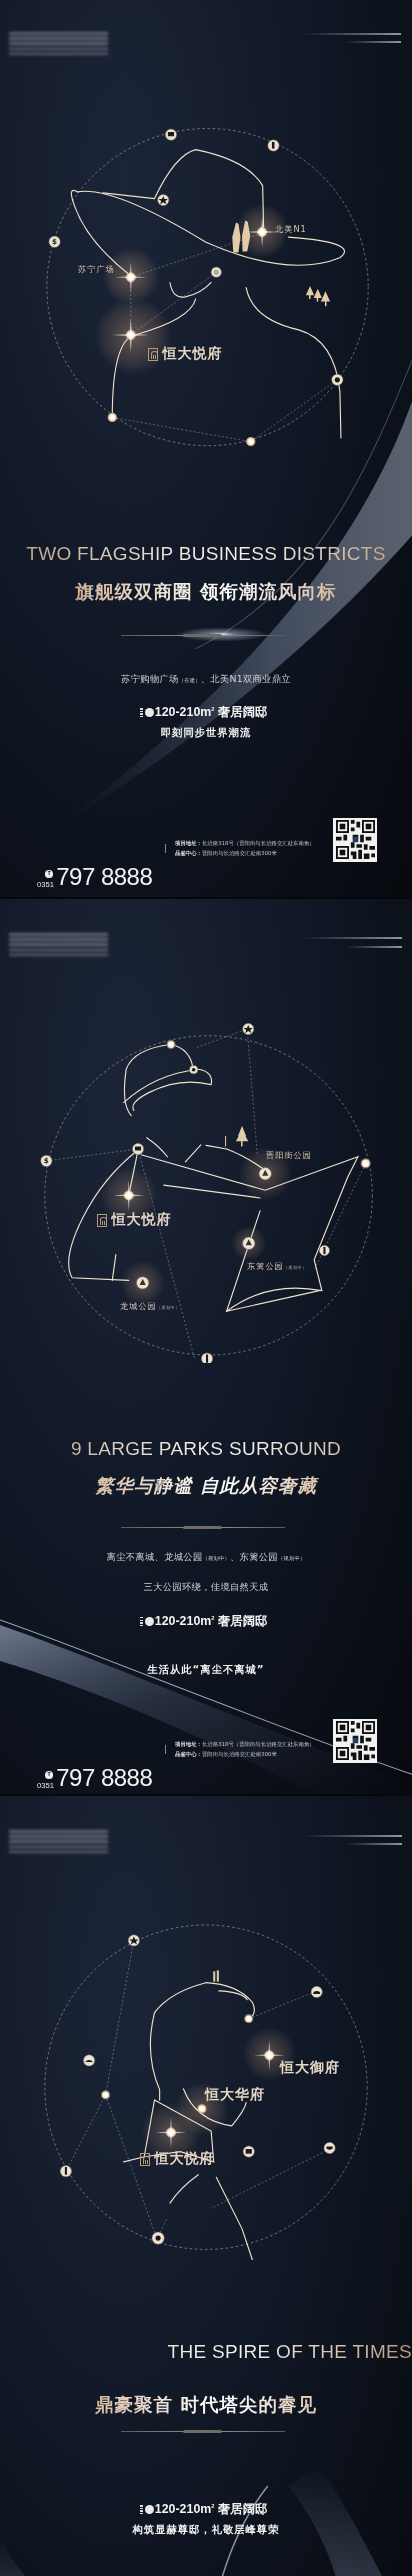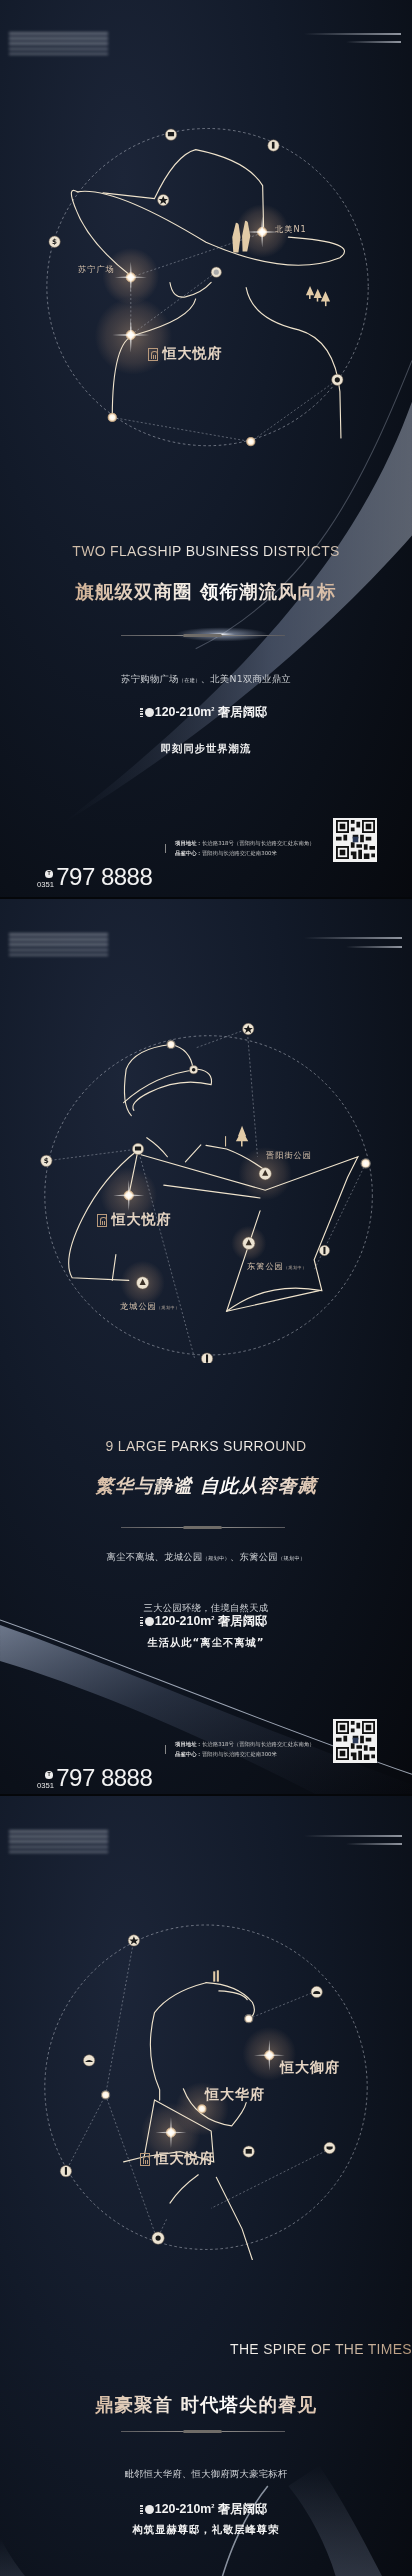--- a/index.html
+++ b/index.html
@@ -7,21 +7,21 @@
   body { font-family:"DejaVu Sans","Liberation Sans",sans-serif; color:#e8e8e8; }
   .poster { position:relative; width:412px; height:897px; overflow:hidden;
     background: radial-gradient(ellipse at 30% 20%, #1c2538 0%, #121a29 40%, #0b1019 75%, #07090e 100%); }
   .poster + .poster { border-top:2.1px solid #05070a; }
   .sweep { position:absolute; pointer-events:none; }
   .blur-bar { position:absolute; left:9.3px; top:32px; width:99px; height:23px; filter:blur(1.5px);
     background: repeating-linear-gradient(180deg, rgba(200,205,215,.55) 0 2.6px, rgba(80,90,110,.2) 2.6px 5.2px); opacity:.75; }
   .tr-line { position:absolute; height:1.5px; background:linear-gradient(90deg, rgba(200,205,215,0), rgba(200,205,215,.7)); }
   .diagram { position:absolute; left:0; top:0; width:412px; }
   .en-title { position:absolute; left:0; width:412px; text-align:center; font-family:"Liberation Sans",sans-serif;
-    font-size:14px; letter-spacing:0.3px; color:#d9cfc2;
+    font-size:19px; letter-spacing:0.3px; color:#d9cfc2;
     background:linear-gradient(90deg,#b99a7c,#f0ebe4 45%,#f5f2ee 60%,#b99a7c); -webkit-background-clip:text; background-clip:text; -webkit-text-fill-color:transparent; }
   .cn-title { position:absolute; left:0; width:412px; text-align:center; font-size:18.5px; font-weight:bold; letter-spacing:1px;
     background:linear-gradient(90deg,#c8a07e 10%,#f3ede5 45%,#ffffff 55%,#c8a07e 90%); -webkit-background-clip:text; background-clip:text; -webkit-text-fill-color:transparent; }
   .divider { position:absolute; left:121px; width:164px; height:1px; background:linear-gradient(90deg,#5a5a5e,#8c8a88 40%,#c9c6c0 50%,#8c8a88 60%,#5a5a5e); }
   .divider .knob { position:absolute; left:62px; top:-1px; width:39px; height:3.1px; border-radius:1.5px; background:#6f6c68; }
   .sub { position:absolute; left:0; width:412px; text-align:center; font-size:9.3px; color:#cfd2d6; letter-spacing:0.3px; }
   .sub small { font-size:5.2px; }
   .size { position:absolute; left:0; width:412px; text-align:center; font-family:"Liberation Sans",sans-serif; font-size:12.4px; color:#f4f4f4; font-weight:bold; }
   .size .badge { display:inline-block; width:9.3px; height:9.3px; border-radius:50%; background:#e9e9e9; vertical-align:-1px; margin-right:1px; position:relative; }
   .size .badge::before { content:""; position:absolute; left:-4.6px; top:0; width:3.1px; height:9.3px; background:repeating-linear-gradient(180deg,#ddd 0 1.5px, transparent 1.5px 2.6px); }
@@ -142,21 +142,21 @@
   <div class="label" style="left:78px;top:264px;">苏宁广场</div>
   <div class="label big" style="left:148px;top:345px;"><span class="bldg"></span><span>恒大悦府</span></div>
 
   <div class="en-title" style="top:543px;">TWO FLAGSHIP BUSINESS DISTRICTS</div>
   <div class="cn-title" style="top:579px;">旗舰级双商圈  领衔潮流风向标</div>
   <div class="divider" style="top:635px;">
       <span class="knob"></span>
     </div>
   <div class="sub" style="top:673px;"><span>苏宁购物广场</span><small>（在建）</small><span>、北美N1双商业鼎立</span></div>
   <div class="size" style="top:704px;"><span class="badge"></span><span>120-210m</span><sup>2</sup> <span>奢居阔邸</span></div>
-  <div class="slogan" style="top:742px;">即刻同步世界潮流</div>
+  <div class="slogan" style="top:726px;">即刻同步世界潮流</div>
 
   <div class="footer" style="top:828px;">
     <div class="phone">
       <span class="area"><span class="t-icon">T</span><span>0351</span></span>
       <span class="num">797 8888</span>
     </div>
     <div class="sep"></div>
     <div class="addr">
       <div><b>项目地址：</b><span>长治路318号（晋阳街与长治路交汇处东南角）</span></div>
       <div><b>品鉴中心：</b><span>晋阳街与长治路交汇处南300米</span></div>
@@ -263,23 +263,23 @@
   <div class="label big" style="left:97px;top:312px;"><span class="bldg"></span><span>恒大悦府</span></div>
   <div class="label" style="left:247px;top:362px;"><span>东篱公园</span><small>（规划中）</small></div>
   <div class="label" style="left:120px;top:402px;"><span>龙城公园</span><small>（规划中）</small></div>
 
   <div class="en-title" style="top:539px;">9 LARGE PARKS SURROUND</div>
   <div class="cn-title" style="top:574px;font-style:italic;">繁华与静谧  自此从容奢藏</div>
   <div class="divider" style="top:628px;">
       <span class="knob"></span>
     </div>
   <div class="sub" style="top:652px;"><span>离尘不离城、龙城公园</span><small>（规划中）</small><span>、东篱公园</span><small>（规划中）</small></div>
-  <div class="sub" style="top:682px;margin-top:21px;">三大公园环绕，佳境自然天成</div>
+  <div class="sub" style="top:682px;">三大公园环绕，佳境自然天成</div>
   <div class="size" style="top:714px;"><span class="badge"></span><span>120-210m</span><sup>2</sup> <span>奢居阔邸</span></div>
-  <div class="slogan" style="top:737px;">生活从此“离尘不离城”</div>
+  <div class="slogan" style="top:764px;">生活从此“离尘不离城”</div>
 
   <div class="footer" style="top:830px;">
     <div class="phone">
       <span class="area"><span class="t-icon">T</span><span>0351</span></span>
       <span class="num">797 8888</span>
     </div>
     <div class="sep"></div>
     <div class="addr">
       <div><b>项目地址：</b><span>长治路318号（晋阳街与长治路交汇处东南角）</span></div>
       <div><b>品鉴中心：</b><span>晋阳街与长治路交汇处南300米</span></div>
@@ -381,18 +381,17 @@
   </svg>
   <div class="label big" style="left:280px;top:263px;">恒大御府</div>
   <div class="label big" style="left:205px;top:290px;">恒大华府</div>
   <div class="label big" style="left:140px;top:354px;"><span class="bldg"></span><span>恒大悦府</span></div>
 
   <div class="en-title" style="top:545px;text-align:right;">THE SPIRE OF THE TIMES</div>
   <div class="cn-title" style="top:596px;">鼎豪聚首  时代塔尖的睿见</div>
   <div class="divider" style="top:635px;">
       <span class="knob"></span>
     </div>
-  <div class="sub" style="top:672px;">毗邻恒大华府、恒大御府两大豪宅标杆</div>
   <div class="size" style="top:705px;"><span class="badge"></span><span>120-210m</span><sup>2</sup> <span>奢居阔邸</span></div>
   <div class="slogan" style="top:727px;">构筑显赫尊邸，礼敬层峰尊荣</div>
 
 </section>
 
 
 </body></html>

